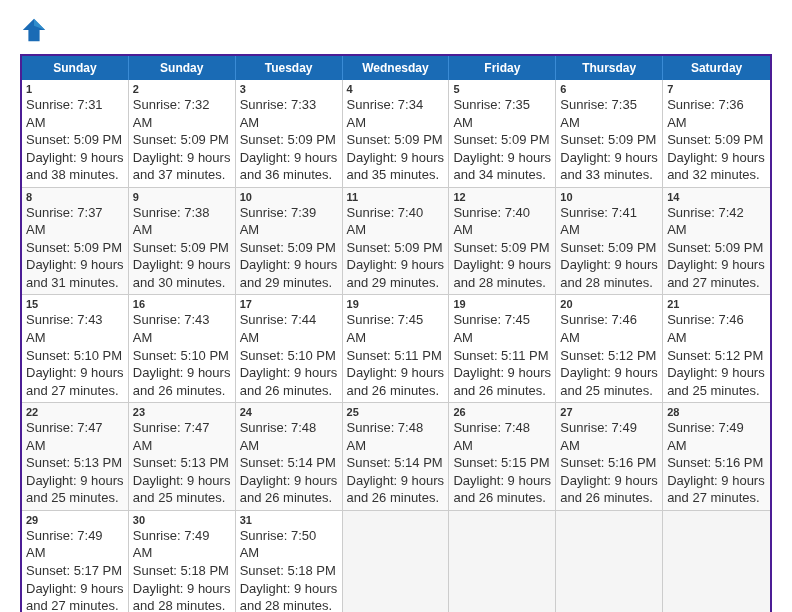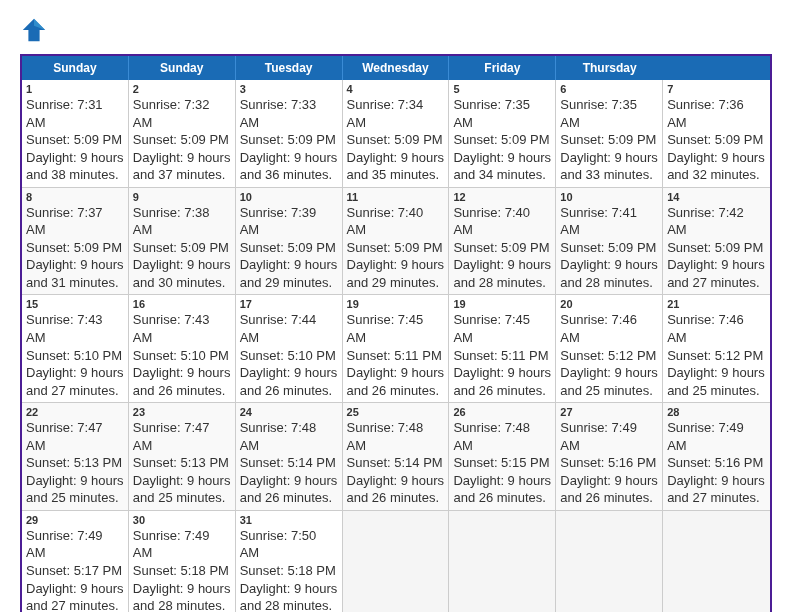--- a/index.html
+++ b/index.html
@@ -133,20 +133,21 @@
   </div>
 
   <div class="calendar">
     <div class="cal-header-row" id="cal-header">
         <div class="cal-header-cell">Sunday</div>
         <div class="cal-header-cell">Sunday</div>
         <div class="cal-header-cell">Tuesday</div>
         <div class="cal-header-cell">Wednesday</div>
         <div class="cal-header-cell">Friday</div>
         <div class="cal-header-cell">Thursday</div>
+        <div class="cal-header-cell">Saturday</div>
       </div>
     <div class="cal-body" id="cal-body">
         <div class="cal-row">
           <div class="cal-cell">
             <span class="day-num">1</span>
             <div class="cell-text">Sunrise: 7:31 AM<br>Sunset: 5:09 PM<br>Daylight: 9 hours and 38 minutes.</div>
           </div>
           <div class="cal-cell">
             <span class="day-num">2</span>
             <div class="cell-text">Sunrise: 7:32 AM<br>Sunset: 5:09 PM<br>Daylight: 9 hours and 37 minutes.</div>

